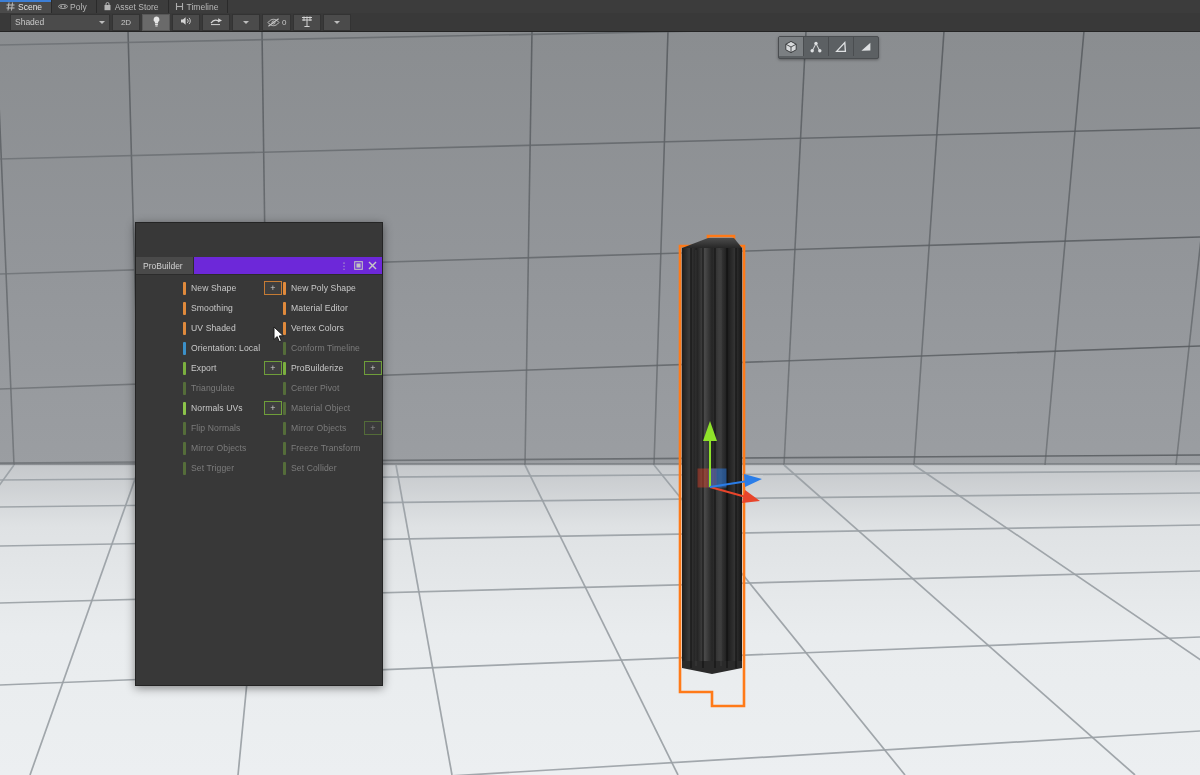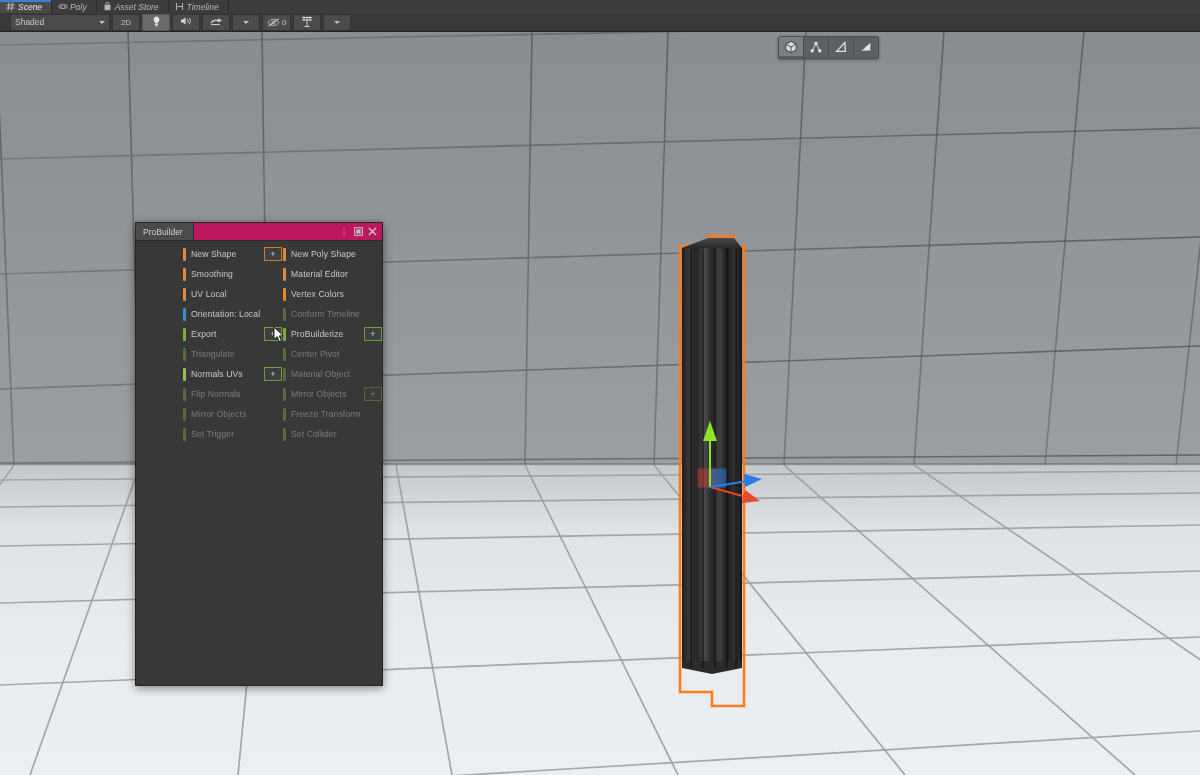--- a/index.html
+++ b/index.html
@@ -5,21 +5,21 @@
   html,body{margin:0;padding:0;background:#2d2d2d;}
   body{width:1200px;height:775px;overflow:hidden;position:relative;
        font-family:"Liberation Sans",sans-serif;-webkit-font-smoothing:antialiased;}
   #app{position:absolute;inset:0;width:1200px;height:775px;overflow:hidden;}
 
   
   .tabbar{position:absolute;left:0;top:0;width:1200px;height:13px;
           background:#3c3c3c;display:flex;align-items:stretch;z-index:40;}
   .tab{display:flex;align-items:center;gap:3px;padding:0 9px 0 6px;height:13px;
        font-size:8.5px;color:#b8b8b8;position:relative;background:#3c3c3c;
-       border-right:1px solid #2a2a2a;white-space:nowrap;font-style:italic;}
+       border-right:1px solid #2a2a2a;white-space:nowrap;}
   .tab.active{background:#4a4a4a;color:#e4e4e4;}
   .tab.active:before{content:"";position:absolute;left:0;right:0;top:0;height:1.5px;background:#3d7fd6;}
   .tabicon{display:inline-block;width:9px;height:9px;position:relative;opacity:.85;}
   .tabrest{flex:1;background:#3c3c3c;}
 
   
   .toolbar{position:absolute;left:0;top:13px;width:1200px;height:18px;
            background:#393939;border-bottom:1px solid #242424;display:flex;align-items:center;z-index:40;padding-left:8px;}
   .tb-drop{display:flex;align-items:center;height:15px;background:#4b4b4b;
            border:1px solid #333;margin-left:2px;width:90px;padding:0 4px;
@@ -50,22 +50,22 @@
   .emode-b:last-child{border-right:none;}
   .emode-b.sel{background:#7b7f82;}
 
   
   .objwrap{position:absolute;left:660px;top:175px;width:130px;height:510px;z-index:20;}
   .gizmo{position:absolute;left:660px;top:380px;width:130px;height:110px;z-index:22;}
 
   
   .pb{position:absolute;left:135px;top:222px;width:246px;height:462px;
       background:#383838;border:1px solid #242424;box-shadow:0 2px 9px rgba(0,0,0,.45);z-index:30;}
-  .pb-head{height:17px;background:#be185d;display:flex;align-items:center;position:relative;
-           border-bottom:1px solid #2c2c2c;}
+  .pb-head{height:17px;background:#6d28d9;display:flex;align-items:center;position:relative;
+           border-bottom:1px solid #2c2c2c;margin-top:34px;}
   .pb-tab{height:17px;display:flex;align-items:center;padding:0 10px 0 7px;
           background:#4a4a4a;font-size:8.5px;color:#d2d2d2;border-right:1px solid #2c2c2c;}
   .pb-head-sp{flex:1;}
   .pb-hicon{width:14px;height:15px;display:flex;align-items:center;justify-content:center;
             color:#c2c2c2;font-size:9px;}
   .pb-body{position:relative;padding-top:3px;}
   .pb-cols{display:flex;margin-left:44px;}
   .pb-col{width:100px;margin-left:1px;}
   .pb-col:first-child{margin-left:3px;}
   .pb-row{height:20px;display:flex;align-items:center;position:relative;}
@@ -375,21 +375,21 @@
               <span class="pb-bar" style="background: rgb(224, 138, 60);"></span>
               <span class="pb-lbl">New Shape</span>
               <span class="pb-plus col1" style="border-color: rgb(197, 123, 52);">+</span>
             </div>
             <div class="pb-row">
               <span class="pb-bar" style="background: rgb(224, 138, 60);"></span>
               <span class="pb-lbl">Smoothing</span>
             </div>
             <div class="pb-row">
               <span class="pb-bar" style="background: rgb(224, 138, 60);"></span>
-              <span class="pb-lbl">UV Local</span>
+              <span class="pb-lbl">UV Shaded</span>
             </div>
             <div class="pb-row">
               <span class="pb-bar" style="background: rgb(59, 144, 201);"></span>
               <span class="pb-lbl">Orientation: Local</span>
             </div>
             <div class="pb-row">
               <span class="pb-bar" style="background: rgb(123, 176, 63);"></span>
               <span class="pb-lbl">Export</span>
               <span class="pb-plus col1" style="border-color: rgb(111, 158, 58);">+</span>
             </div>

